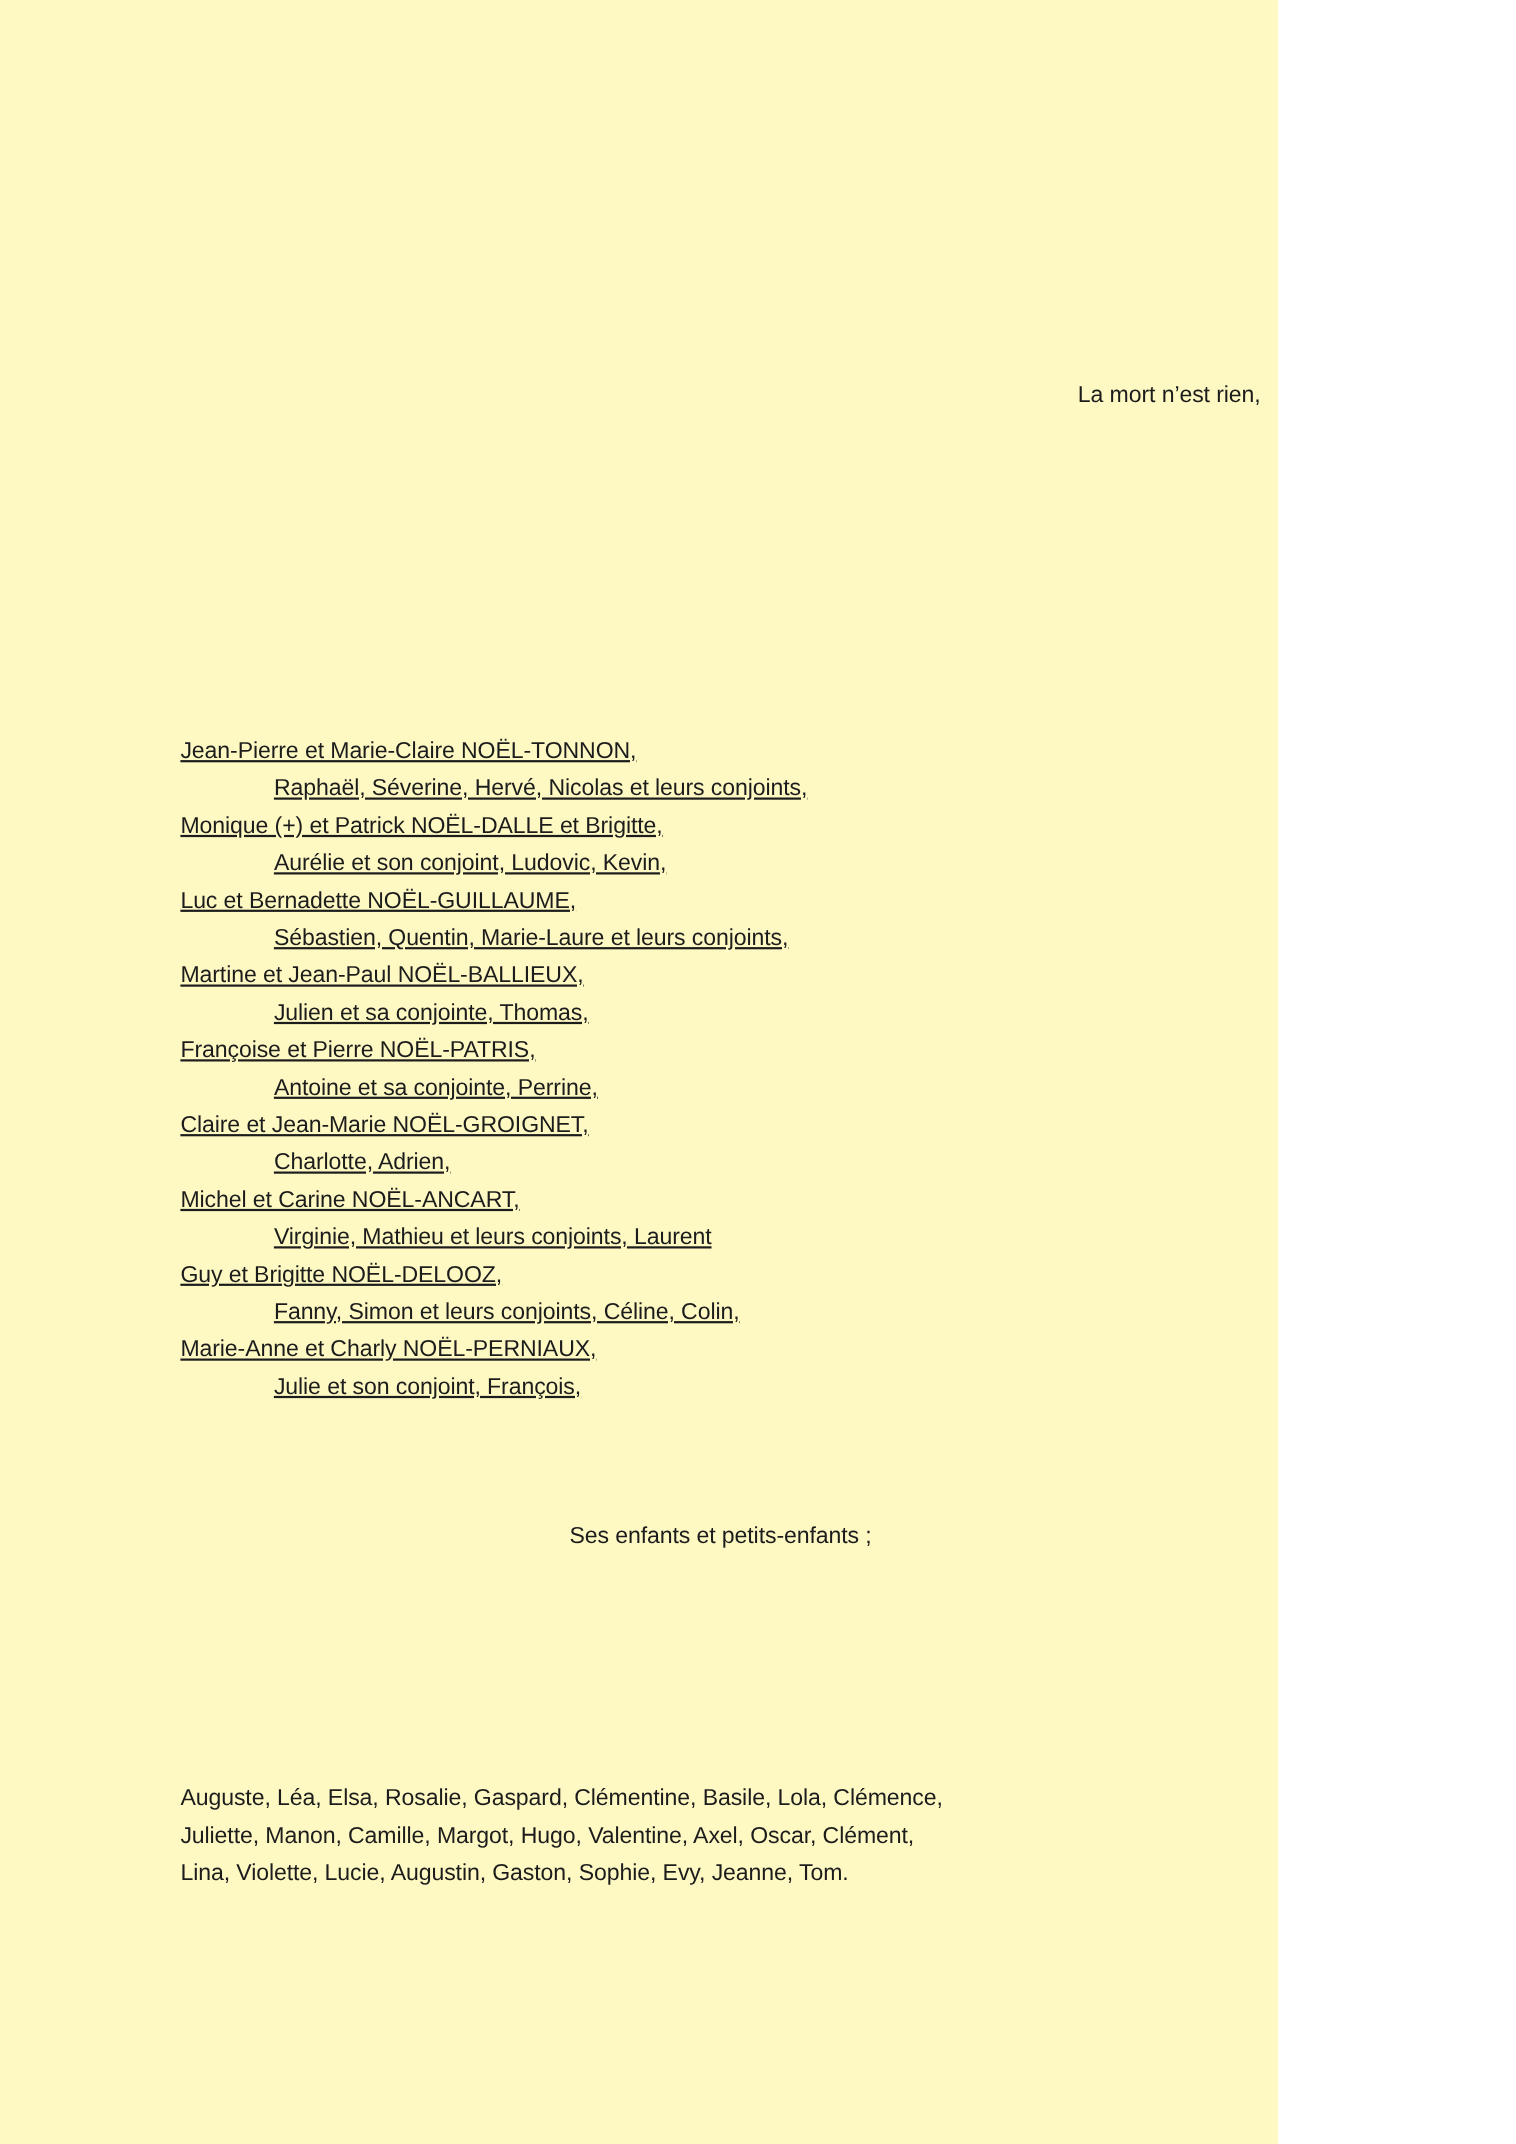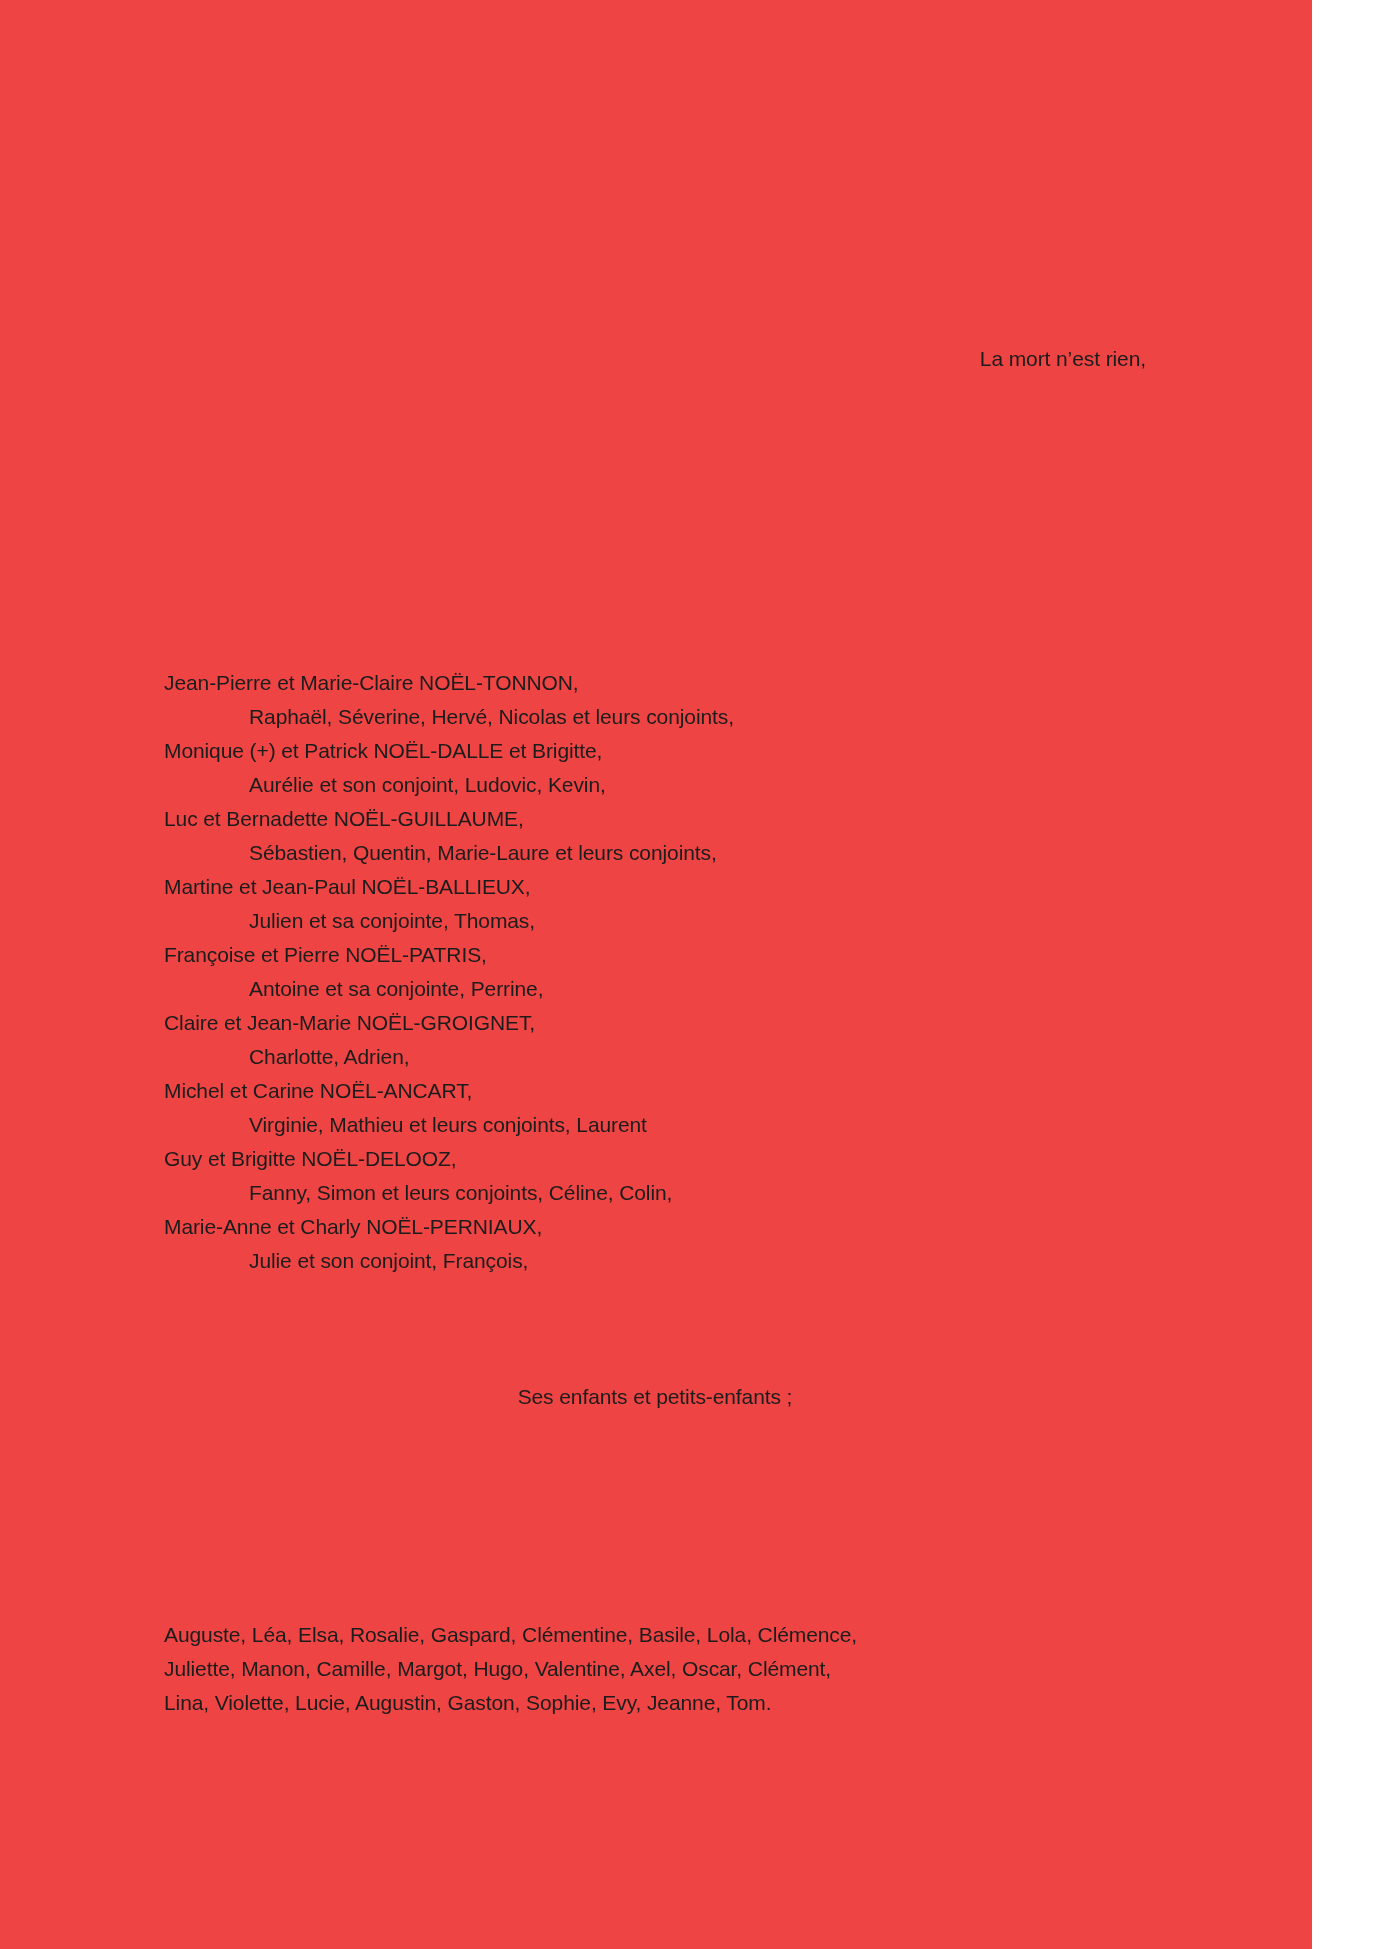--- a/index.html
+++ b/index.html
@@ -5,41 +5,41 @@
   * { margin: 0; padding: 0; box-sizing: border-box; }
   html, body {
     width: 1378px;
     height: 1949px;
     background: #ffffff;
     font-family: "Liberation Sans", "DejaVu Sans", sans-serif;
     color: #1c1c1c;
   }
   .page {
     position: relative;
-    width: 1312px;
+    width: 1162px;
     height: 1949px;
-    background: #ef4444;
+    background: #fef9c3;
     overflow: hidden;
   }
   .content {
     position: absolute;
     left: 164px;
     top: 0;
     width: 982px;
     font-size: 21px;
     line-height: 34px;
     letter-spacing: -0.1px;
     white-space: pre-wrap;
   }
   .epigraph {
     margin-top: 138px;
     text-align: right;
   }
   .family-list { margin-top: 86px; }
-  .family-list .row { white-space: nowrap; }
+  .family-list .row { white-space: nowrap; text-decoration: underline; }
   .family-list .row.indent { padding-left: 85px; }
   .relation-label {
     text-align: center;
     white-space: nowrap;
   }
   .gg-list .row { white-space: nowrap; }
 </style>
 </head>
 <body>
 

